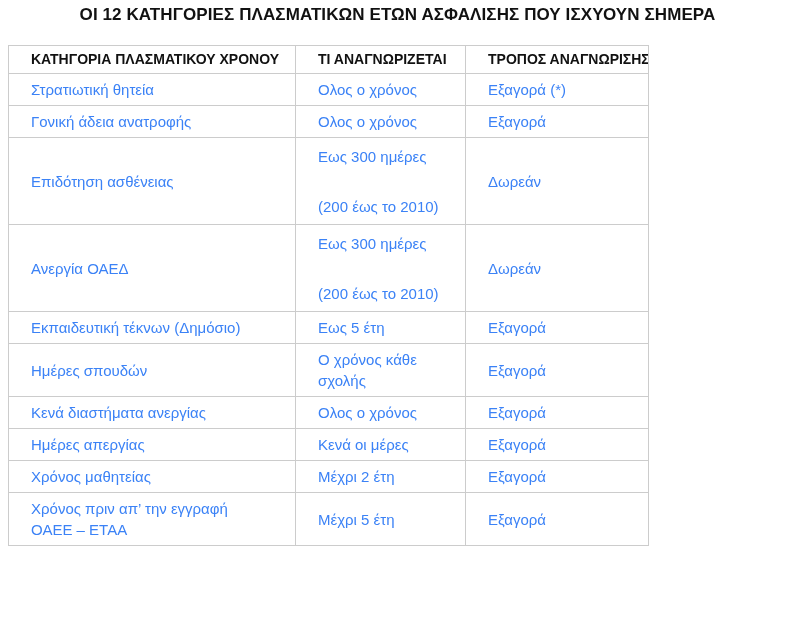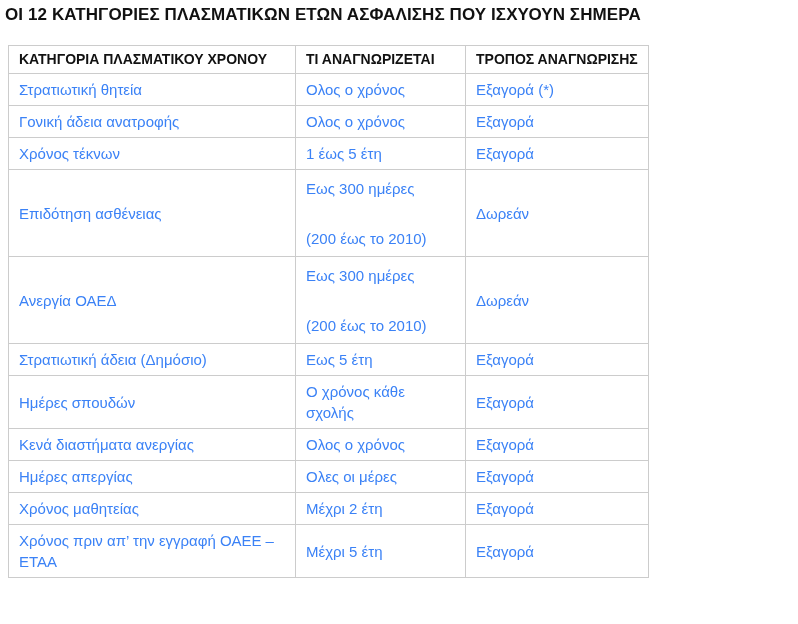--- a/index.html
+++ b/index.html
@@ -16,37 +16,38 @@
     padding: 4px 8px 0 5px;
     overflow: hidden;
   }
   .page-title {
     font-size: 17px;
     font-weight: 700;
     line-height: 21px;
     margin: 0 0 14px 0;
     color: #111111;
     letter-spacing: 0.1px;
+    text-align: center;
   }
   table.data-table {
     border-collapse: collapse;
     table-layout: fixed;
     width: 640px;
     margin-top: 20px;
     margin-left: 3px;
   }
   table.data-table col.c1 { width: 287px; }
   table.data-table col.c2 { width: 170px; }
   table.data-table col.c3 { width: 183px; }
   table.data-table th,
   table.data-table td {
     border: 1px solid #cccccc;
     text-align: left;
     vertical-align: middle;
-    padding: 5px 10px;
+    padding: 5px 22px;
     box-sizing: border-box;
   }
   table.data-table th {
     font-size: 14px;
     font-weight: 700;
     color: #111111;
     line-height: 17px;
     height: 28px;
     white-space: nowrap;
     overflow: hidden;
@@ -89,56 +90,51 @@
           <td>Στρατιωτική θητεία</td>
           <td>Ολος ο χρόνος</td>
           <td>Εξαγορά (*)</td>
         </tr>
         <tr>
           <td>Γονική άδεια ανατροφής</td>
           <td>Ολος ο χρόνος</td>
           <td>Εξαγορά</td>
         </tr>
         <tr>
-          <td>Χρόνος τέκνων</td>
-          <td>1 έως 5 έτη</td>
-          <td>Εξαγορά</td>
-        </tr>
-        <tr>
           <td>Επιδότηση ασθένειας</td>
           <td class="multiline">Εως 300 ημέρες
 
 (200 έως το 2010)</td>
           <td>Δωρεάν</td>
         </tr>
         <tr>
           <td>Ανεργία ΟΑΕΔ</td>
           <td class="multiline">Εως 300 ημέρες
 
 (200 έως το 2010)</td>
           <td>Δωρεάν</td>
         </tr>
         <tr>
-          <td>Στρατιωτική άδεια (Δημόσιο)</td>
+          <td>Εκπαιδευτική τέκνων (Δημόσιο)</td>
           <td>Εως 5 έτη</td>
           <td>Εξαγορά</td>
         </tr>
         <tr>
           <td>Ημέρες σπουδών</td>
           <td>Ο χρόνος κάθε σχολής</td>
           <td>Εξαγορά</td>
         </tr>
         <tr>
           <td>Κενά διαστήματα ανεργίας</td>
           <td>Ολος ο χρόνος</td>
           <td>Εξαγορά</td>
         </tr>
         <tr>
           <td>Ημέρες απεργίας</td>
-          <td>Ολες οι μέρες</td>
+          <td>Κενά οι μέρες</td>
           <td>Εξαγορά</td>
         </tr>
         <tr>
           <td>Χρόνος μαθητείας</td>
           <td>Μέχρι 2 έτη</td>
           <td>Εξαγορά</td>
         </tr>
         <tr>
           <td>Χρόνος πριν απ’ την εγγραφή ΟΑΕΕ – ΕΤΑΑ</td>
           <td>Μέχρι 5 έτη</td>

